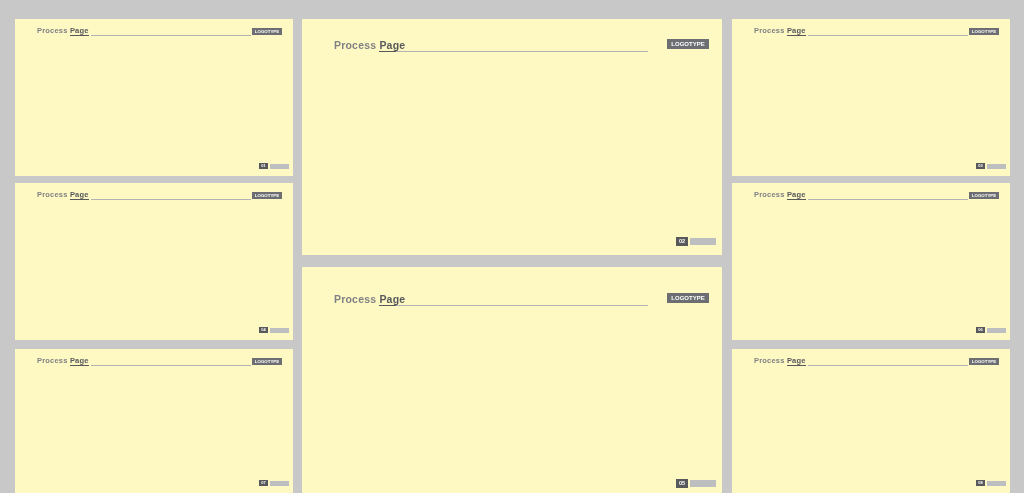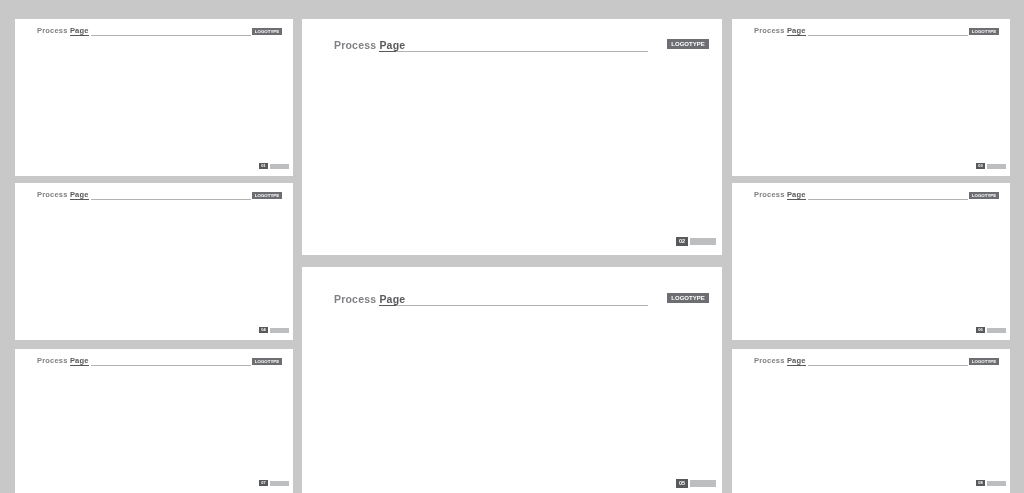--- a/index.html
+++ b/index.html
@@ -1,19 +1,19 @@
 <!DOCTYPE html>
 <html><head>
 <meta charset="utf-8">
 <title>Process Page Slide Templates</title>
 <style>
   html,body{margin:0;padding:0;}
   body{width:1024px;height:493px;background:#c8c8c8;font-family:"Liberation Sans",sans-serif;overflow:hidden;}
   #sheet{position:relative;width:1024px;height:493px;background:#c8c8c8;}
-  .slide{position:absolute;background:#ffffff;overflow:hidden;}
+  .slide{position:absolute;background:#fef9c3;overflow:hidden;}
   .hdr-title{position:absolute;font-weight:bold;color:#808184;letter-spacing:.2px;white-space:nowrap;}
   .hdr-title .b{font-weight:bold;color:#58595b;border-bottom:1px solid #58595b;}
   .hdr-rule{position:absolute;background:#b3b3b3;height:1px;}
   .logo{position:absolute;background:#6d6e71;color:#fff;text-align:center;font-weight:bold;}
   .pnum{position:absolute;background:#58595b;color:#fff;text-align:center;font-weight:bold;}
   .pbar{position:absolute;background:#bcbec0;}
   .wm{position:absolute;pointer-events:none;}
 </style>
 </head>
 <body>

